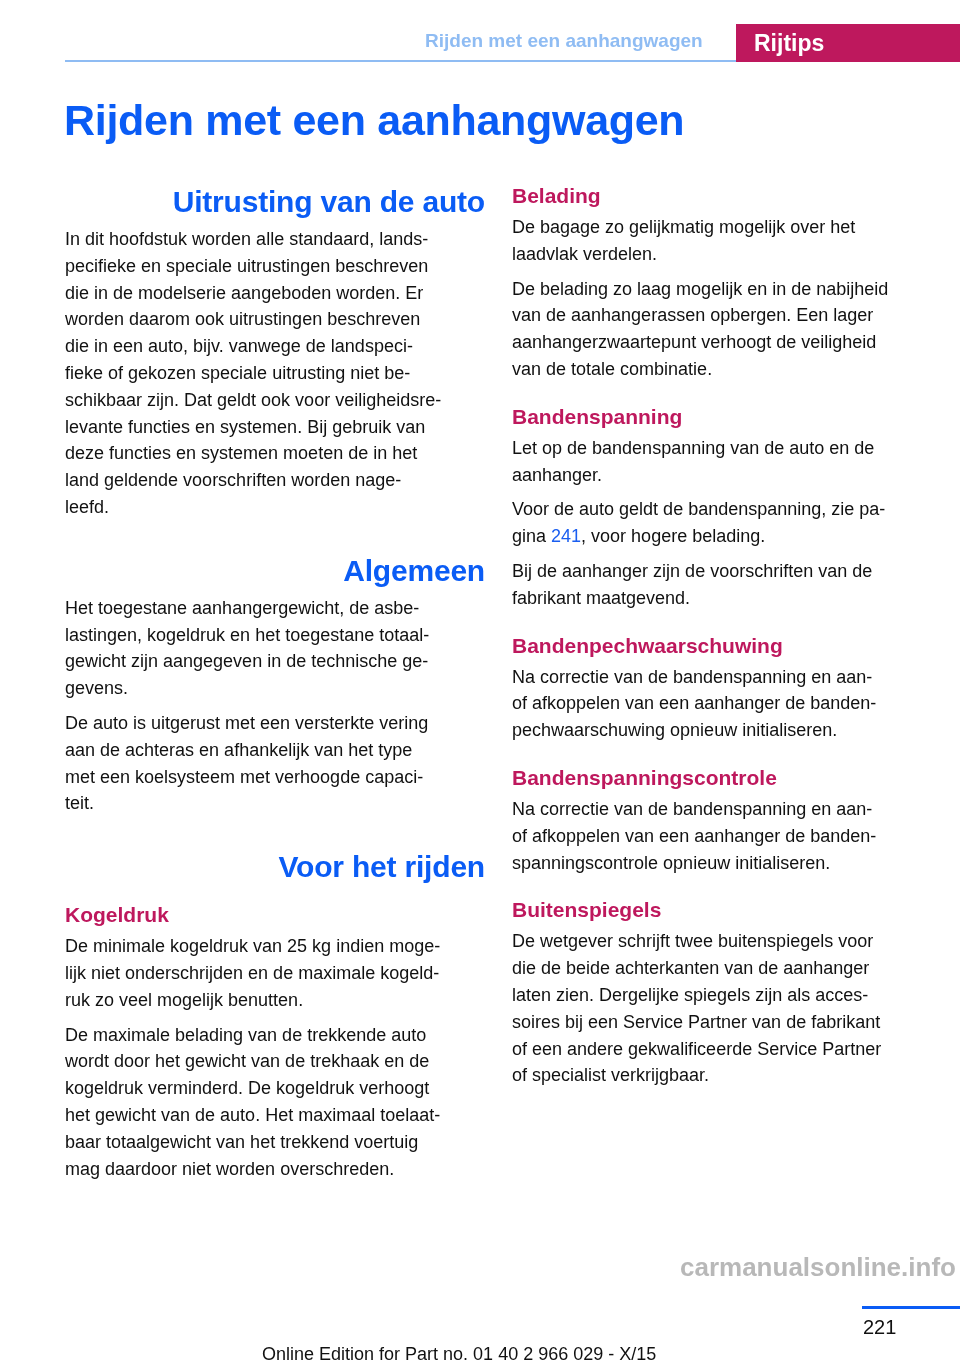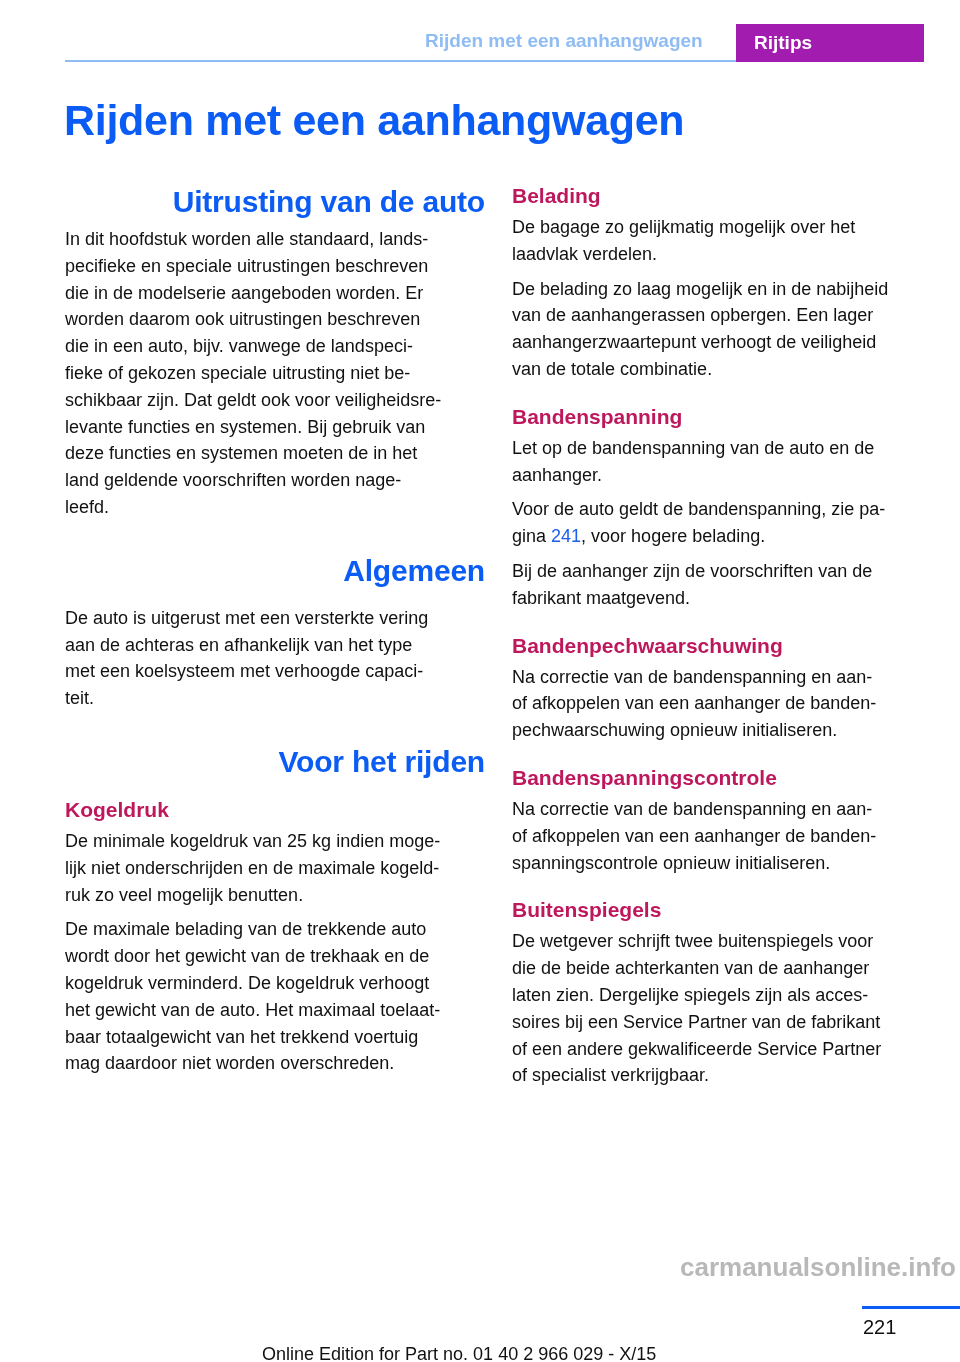--- a/index.html
+++ b/index.html
@@ -9,22 +9,22 @@
     }
     .header-rule {
       position: absolute; left: 65px; top: 60px; width: 671px; height: 2px;
       background: #8fbcf3;
     }
     .header-section {
       position: absolute; left: 425px; top: 30px; font-size: 19px; font-weight: bold;
       color: #8fbcf3; letter-spacing: 0px;
     }
     .header-chapter {
-      position: absolute; left: 736px; top: 24px; width: 188px; height: 38px;
-      background: #a21caf; color: #ffffff; font-weight: bold; font-size: 19px;
+      position: absolute; left: 736px; top: 24px; width: 224px; height: 38px;
+      background: #be185d; color: #ffffff; font-weight: bold; font-size: 23px;
       box-sizing: border-box; padding-left: 18px; line-height: 38px;
     }
     .page-title {
       position: absolute; left: 64px; top: 96px; font-size: 43px; font-weight: bold;
       color: #0a5cf5; margin: 0; letter-spacing: -0.3px;
     }
     .col { position: absolute; top: 182px; width: 420px; }
     .col-left { left: 65px; }
     .col-right { left: 512px; width: 420px; }
     h2.sec {
@@ -76,20 +76,24 @@
 fieke of gekozen speciale uitrusting niet be-
 schikbaar zijn. Dat geldt ook voor veiligheidsre-
 levante functies en systemen. Bij gebruik van
 deze functies en systemen moeten de in het
 land geldende voorschriften worden nage-
 leefd.</p>
   </section>
   <div class="gap-sec"></div>
   <section>
     <h2 class="sec">Algemeen</h2>
+    <p class="body" style="margin-top:-10px">Het toegestane aanhangergewicht, de asbe-
+lastingen, kogeldruk en het toegestane totaal-
+gewicht zijn aangegeven in de technische ge-
+gevens.</p>
     <p class="body">De auto is uitgerust met een versterkte vering
 aan de achteras en afhankelijk van het type
 met een koelsysteem met verhoogde capaci-
 teit.</p>
   </section>
   <div class="gap-sec"></div>
   <section>
     <h2 class="sec">Voor het rijden</h2>
     <h3 class="sub">Kogeldruk</h3>
     <p class="body">De minimale kogeldruk van 25 kg indien moge-

